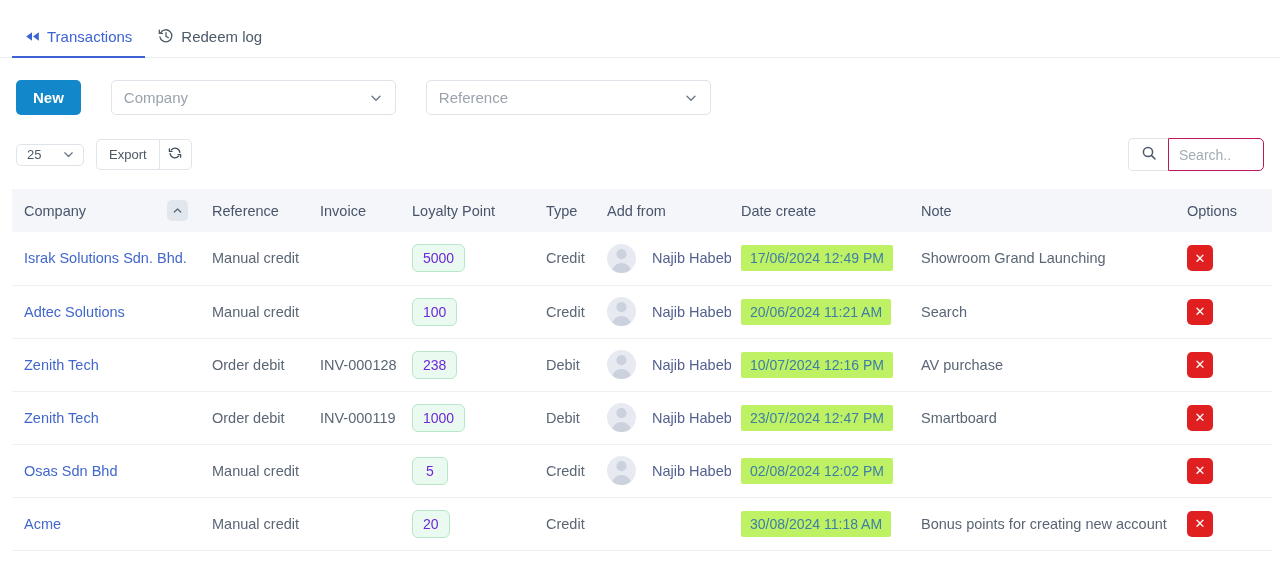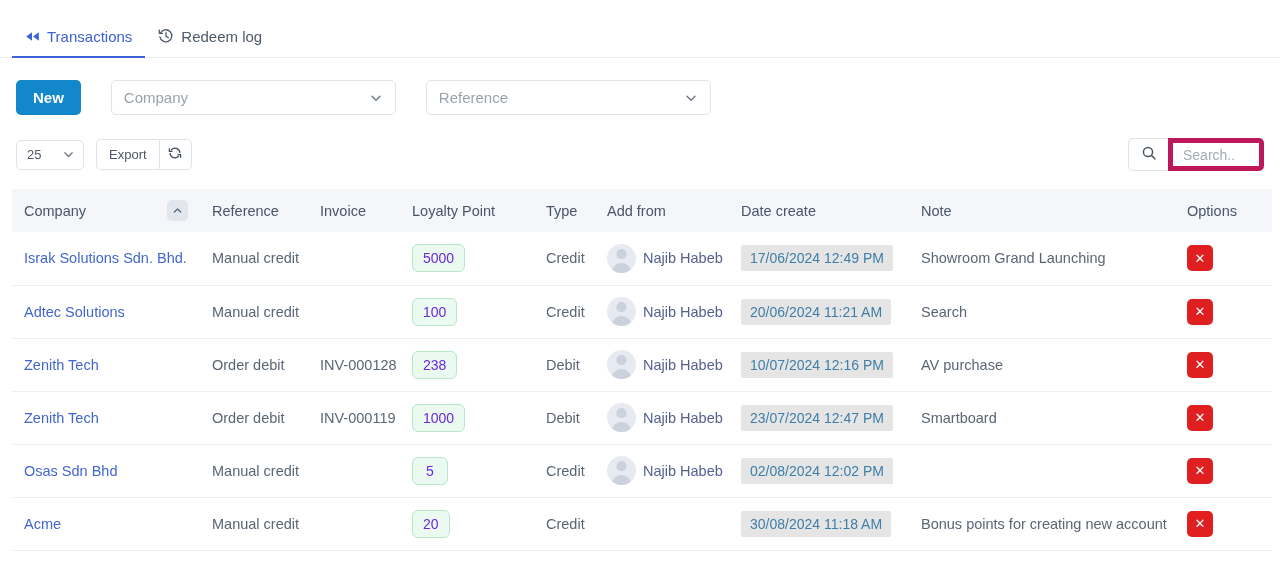--- a/index.html
+++ b/index.html
@@ -87,21 +87,21 @@
     color: #6d7884;
   }
 
   
   .toolbar2 {
     display: flex;
     align-items: center;
     padding: 23px 16px 0 16px;
   }
   .len-select {
-    width: 68px; height: 30px;
+    width: 68px; height: 22px;
     border: 1px solid #dfe4ea;
     border-radius: 5px;
     background: #fff;
     display: flex;
     align-items: center;
     justify-content: space-between;
     padding: 0 7px 0 10px;
     font-size: 13px;
     color: #4d5865;
     cursor: pointer;
@@ -146,21 +146,21 @@
     border-radius: 5px 0 0 5px;
     background: #fff;
     display: flex;
     align-items: center;
     justify-content: center;
     color: #4d5865;
     cursor: pointer;
   }
   .search-input {
     width: 96px;
-    border: 5px solid #be185d;
+    border: 1px solid #be185d;
     border-radius: 0 5px 5px 0;
     background: #fff;
     font-size: 14px;
     color: #3e4b5b;
     padding: 0 10px;
     outline: none;
     font-family: "Liberation Sans", sans-serif;
   }
   .search-input::placeholder { color: #a3abb4; }
 
@@ -213,35 +213,35 @@
     border-radius: 6px;
     color: #6d28d9;
     font-size: 14px;
     padding: 5px 10px;
     min-width: 36px;
     text-align: center;
   }
   .addfrom {
     display: flex;
     align-items: center;
-    gap: 7px;
+    gap: 16px;
   }
   .avatar {
     width: 29px; height: 29px;
     flex: none;
     border-radius: 50%;
     background: #e7eaf0;
     overflow: hidden;
     position: relative;
   }
   .avatar svg { position: absolute; left: 0; top: 0; }
   .addfrom-name { color: #54618f; font-size: 14.5px; }
   .date-badge {
     display: inline-block;
-    background: #e5e5e5;
+    background: #bef264;
     border-radius: 2px;
     color: #3f7ea6;
     font-size: 14px;
     padding: 5px 9px;
   }
   .btn-del {
     width: 26px; height: 26px;
     background: #e02020;
     border: none;
     border-radius: 5px;

